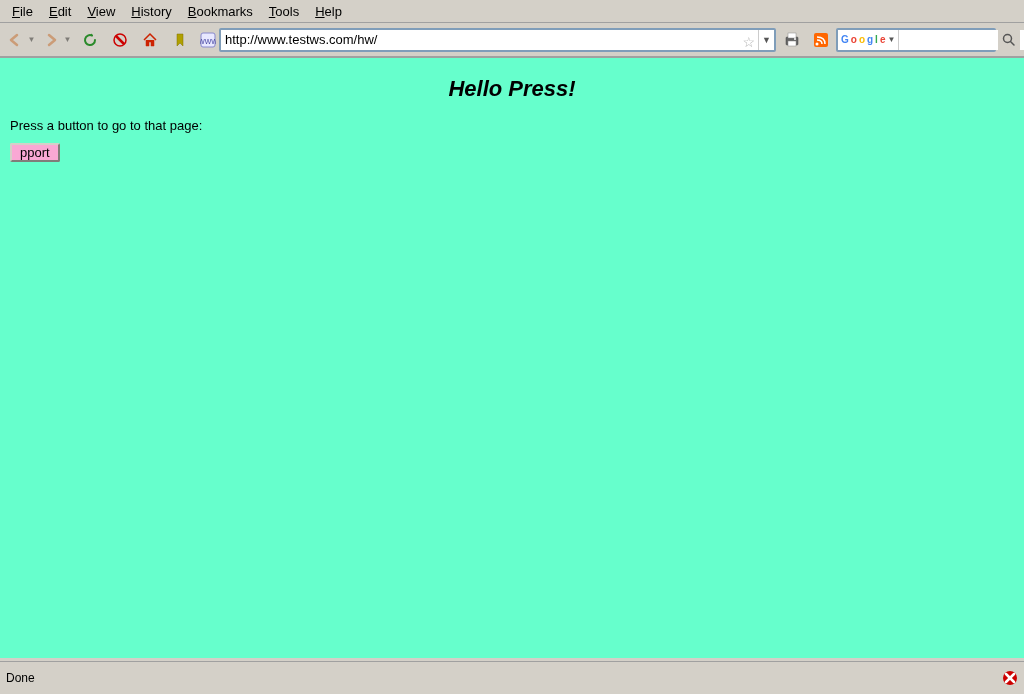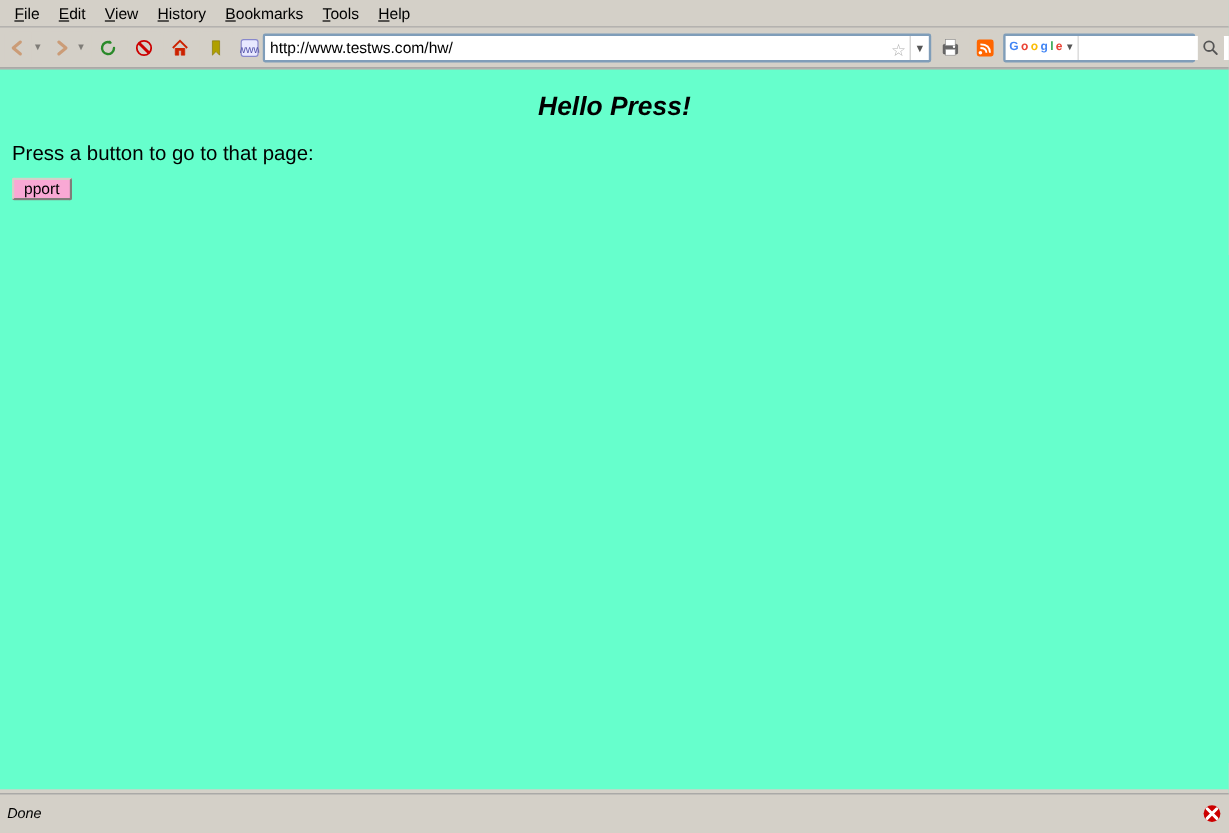--- a/index.html
+++ b/index.html
@@ -206,21 +206,21 @@
       margin-bottom: 16px;
     }
     #page-heading h1 {
       font-size: 22px;
       font-style: italic;
       font-weight: bold;
       color: #000;
     }
 
     #page-subtitle {
-      font-size: 17px;
+      font-size: 13px;
       margin-bottom: 10px;
       color: #000;
     }
 
     .page-button {
       background: #f9a8d4;
       border: 2px outset #d4d0c8;
       padding: 0 8px;
       font-size: 13px;
       cursor: pointer;
@@ -234,21 +234,20 @@
       left: 0;
       right: 0;
       height: 20px;
       background: #d4d0c8;
       border-top: 1px solid #a0a0a0;
       display: flex;
       align-items: center;
       justify-content: space-between;
       padding: 16px 6px;
       font-size: 12px;
-      font-style: italic;
     }
     .status-icon {
       width: 16px;
       height: 16px;
       display: flex;
       align-items: center;
       justify-content: center;
     }
 
     

